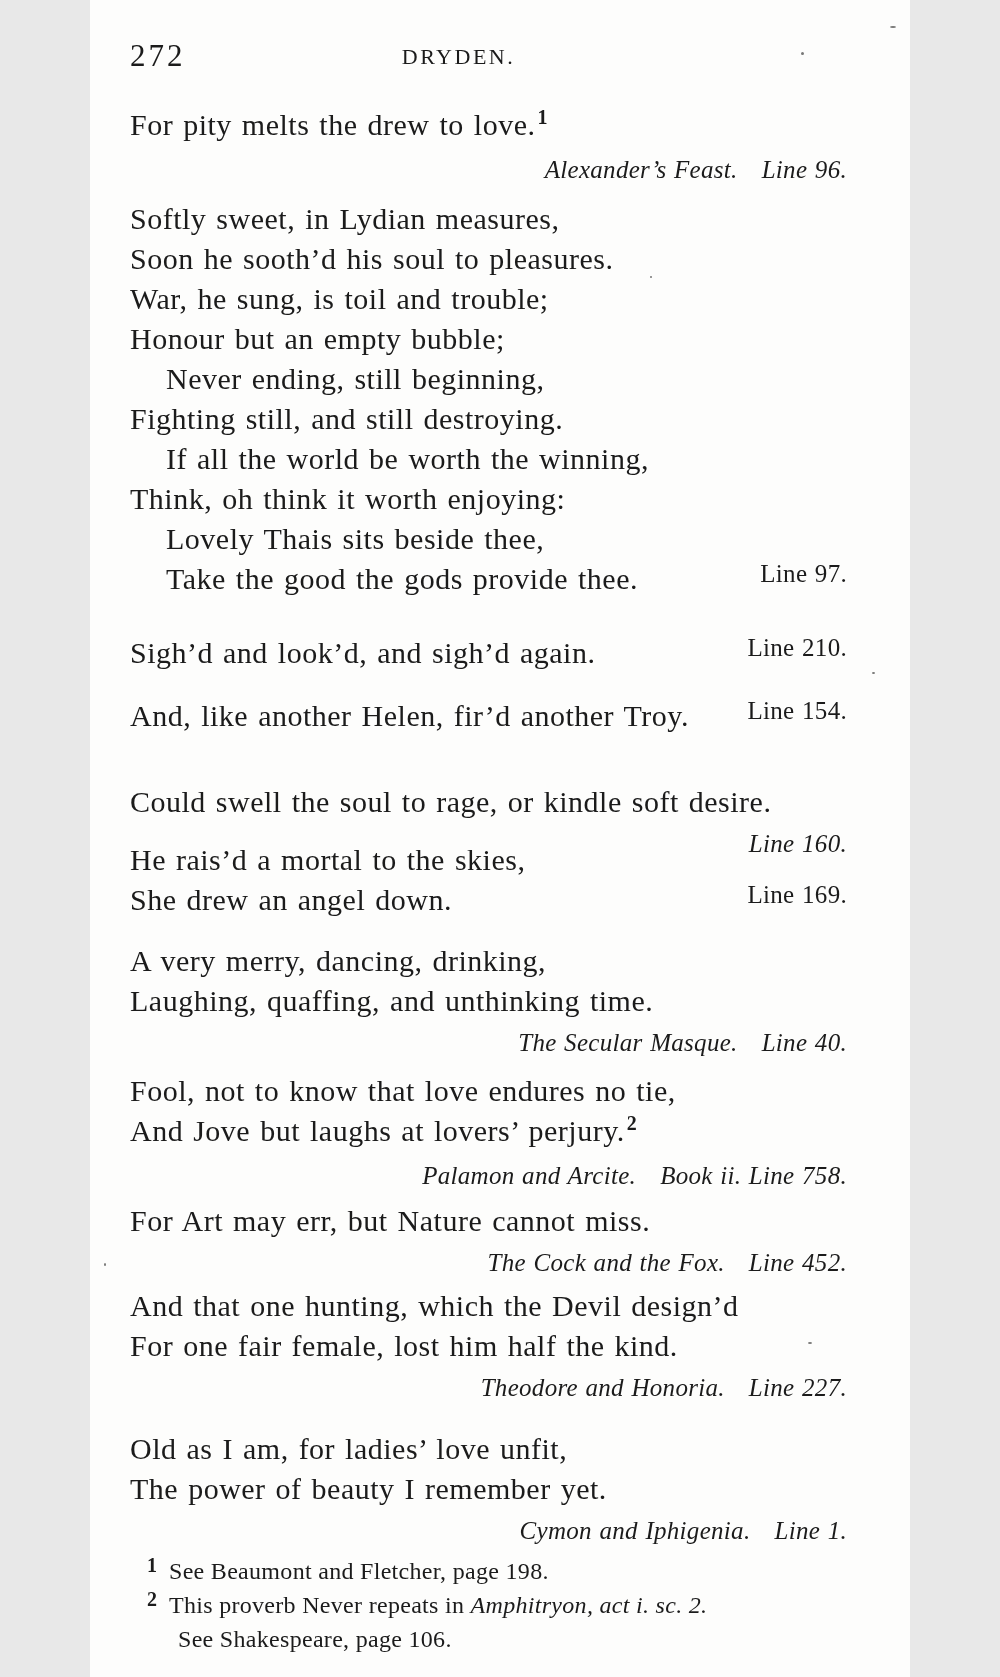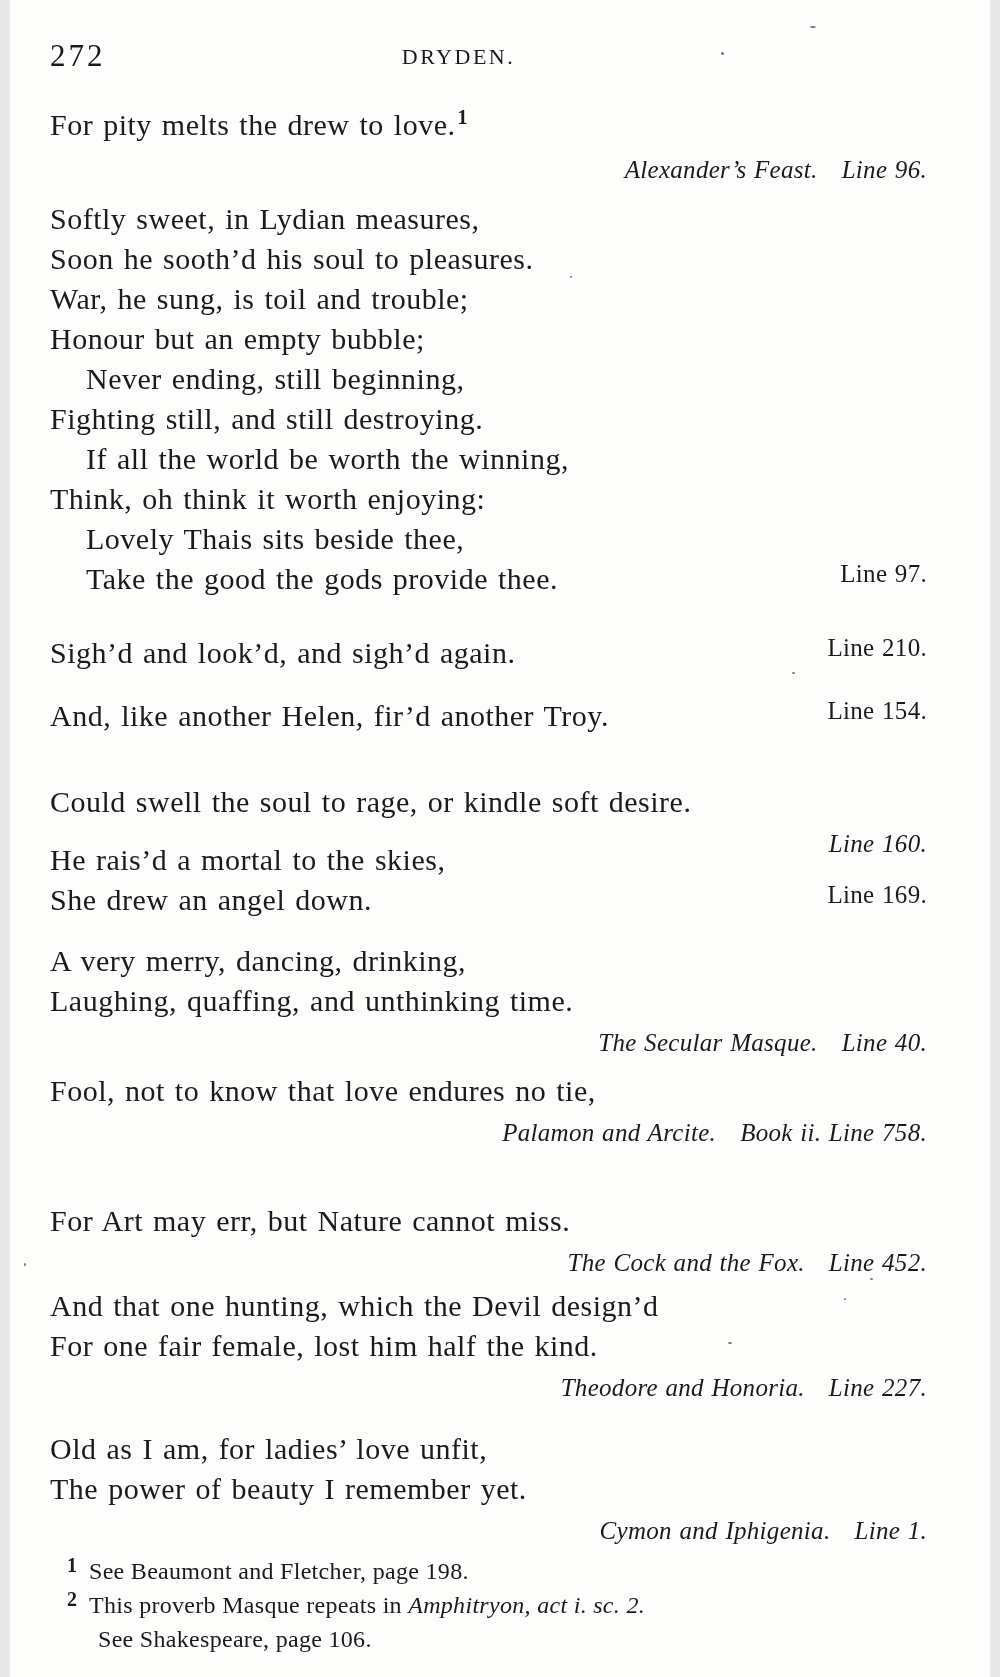--- a/index.html
+++ b/index.html
@@ -1,18 +1,18 @@
 <!DOCTYPE html>
 <html><head>
 <meta charset="utf-8">
 <style>
   html,body{margin:0;padding:0;background:#e8e8e8;}
   .page{
     position:relative;
-    width:980px;height:1677px;
+    width:820px;height:1677px;
     background:#fdfdfc;
     font-family:"Liberation Serif","DejaVu Serif",serif;
     color:#1b1b1b;
     overflow:hidden;
     margin:0 auto;
   }
   .header-row{position:absolute;top:40px;left:40px;right:63px;height:42px;}
   .page-number{
     position:absolute;left:0;top:0;
     font-size:31px;letter-spacing:3px;line-height:32px;
@@ -97,20 +97,21 @@
         <div class="qline"><span class="qtext">He rais’d a mortal to the skies,</span></div>
         <div class="qline"><span class="qtext">She drew an angel down.</span><span class="inline-ref">Line 169.</span></div>
       </div>
       <div class="quote" style="top: 941px;">
         <div class="qline"><span class="qtext">A very merry, dancing, drinking,</span></div>
         <div class="qline"><span class="qtext">Laughing, quaffing, and unthinking time.</span></div>
         <div class="attr"><span class="attr-source">The Secular Masque.</span><span class="attr-line-ref">Line 40.</span></div>
       </div>
       <div class="quote" style="top: 1071px;">
         <div class="qline"><span class="qtext">Fool, not to know that love endures no tie,</span></div>
+        <div class="qline"><span class="qtext">And Jove but laughs at lovers’ perjury.</span><span class="fn-ref-sup">2</span></div>
         <div class="attr"><span class="attr-source">Palamon and Arcite.</span><span class="attr-line-ref">Book ii. Line 758.</span></div>
       </div>
       <div class="quote" style="top: 1201px;">
         <div class="qline"><span class="qtext">For Art may err, but Nature cannot miss.</span></div>
         <div class="attr"><span class="attr-source">The Cock and the Fox.</span><span class="attr-line-ref">Line 452.</span></div>
       </div>
       <div class="quote" style="top: 1286px;">
         <div class="qline"><span class="qtext">And that one hunting, which the Devil design’d</span></div>
         <div class="qline"><span class="qtext">For one fair female, lost him half the kind.</span></div>
         <div class="attr"><span class="attr-source">Theodore and Honoria.</span><span class="attr-line-ref">Line 227.</span></div>
@@ -119,21 +120,21 @@
         <div class="qline"><span class="qtext">Old as I am, for ladies’ love unfit,</span></div>
         <div class="qline"><span class="qtext">The power of beauty I remember yet.</span></div>
         <div class="attr"><span class="attr-source">Cymon and Iphigenia.</span><span class="attr-line-ref">Line 1.</span></div>
       </div>
     </div>
   <div id="footnotes">
       <div class="footnote" style="top: 1555px;">
         <div class="fn-line"><span class="fn-marker">1</span><span>See Beaumont and Fletcher, page 198.</span></div>
       </div>
       <div class="footnote" style="top: 1589px;">
-        <div class="fn-line"><span class="fn-marker">2</span><span>This proverb Masque repeats in </span><span class="fn-italic">Amphitryon, act i. sc. 2.</span></div>
+        <div class="fn-line"><span class="fn-marker">2</span><span>This proverb Never repeats in </span><span class="fn-italic">Amphitryon, act i. sc. 2.</span></div>
         <div class="fn-line cont"><span>See Shakespeare, page 106.</span></div>
       </div>
     </div>
   <div id="specks">
       <div class="speck" style="left: 800px; top: 26px; width: 6px; height: 2px;"></div>
       <div class="speck" style="left: 711px; top: 52px; width: 3px; height: 3px;"></div>
       <div class="speck" style="left: 560px; top: 276px; width: 2px; height: 2px;"></div>
       <div class="speck" style="left: 782px; top: 672px; width: 3px; height: 2px;"></div>
       <div class="speck" style="left: 860px; top: 1278px; width: 3px; height: 2px;"></div>
       <div class="speck" style="left: 718px; top: 1342px; width: 4px; height: 2px;"></div>

